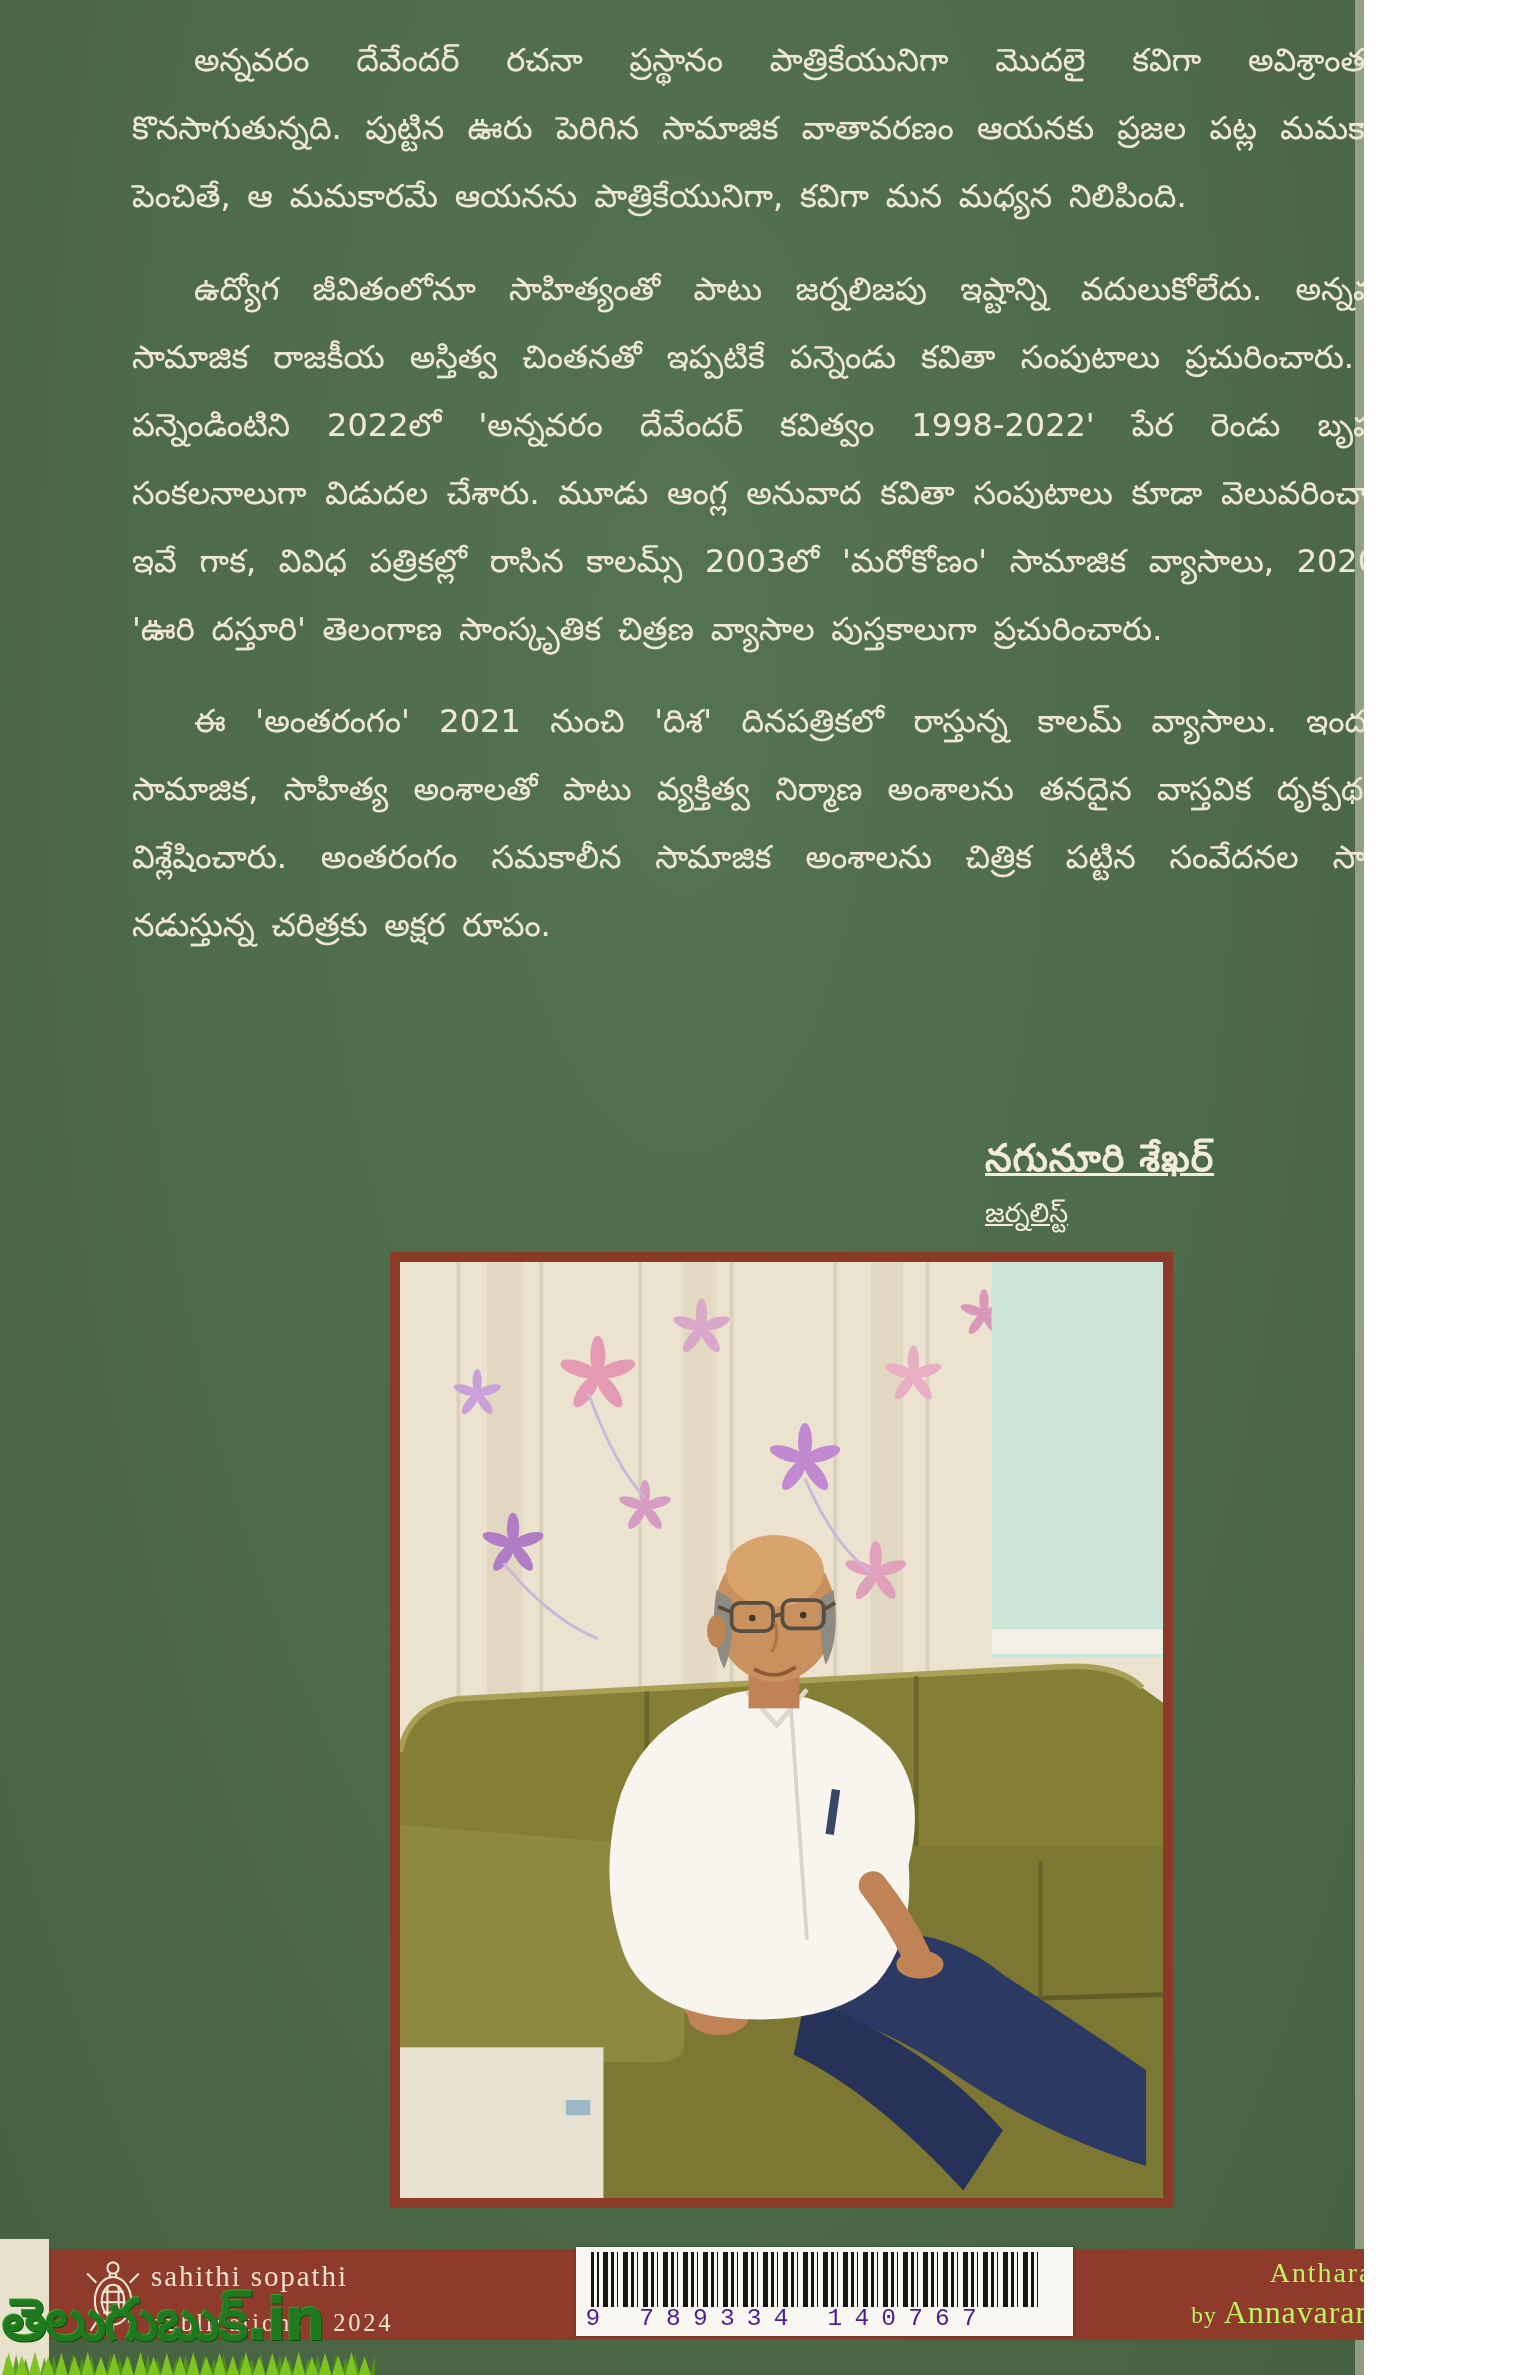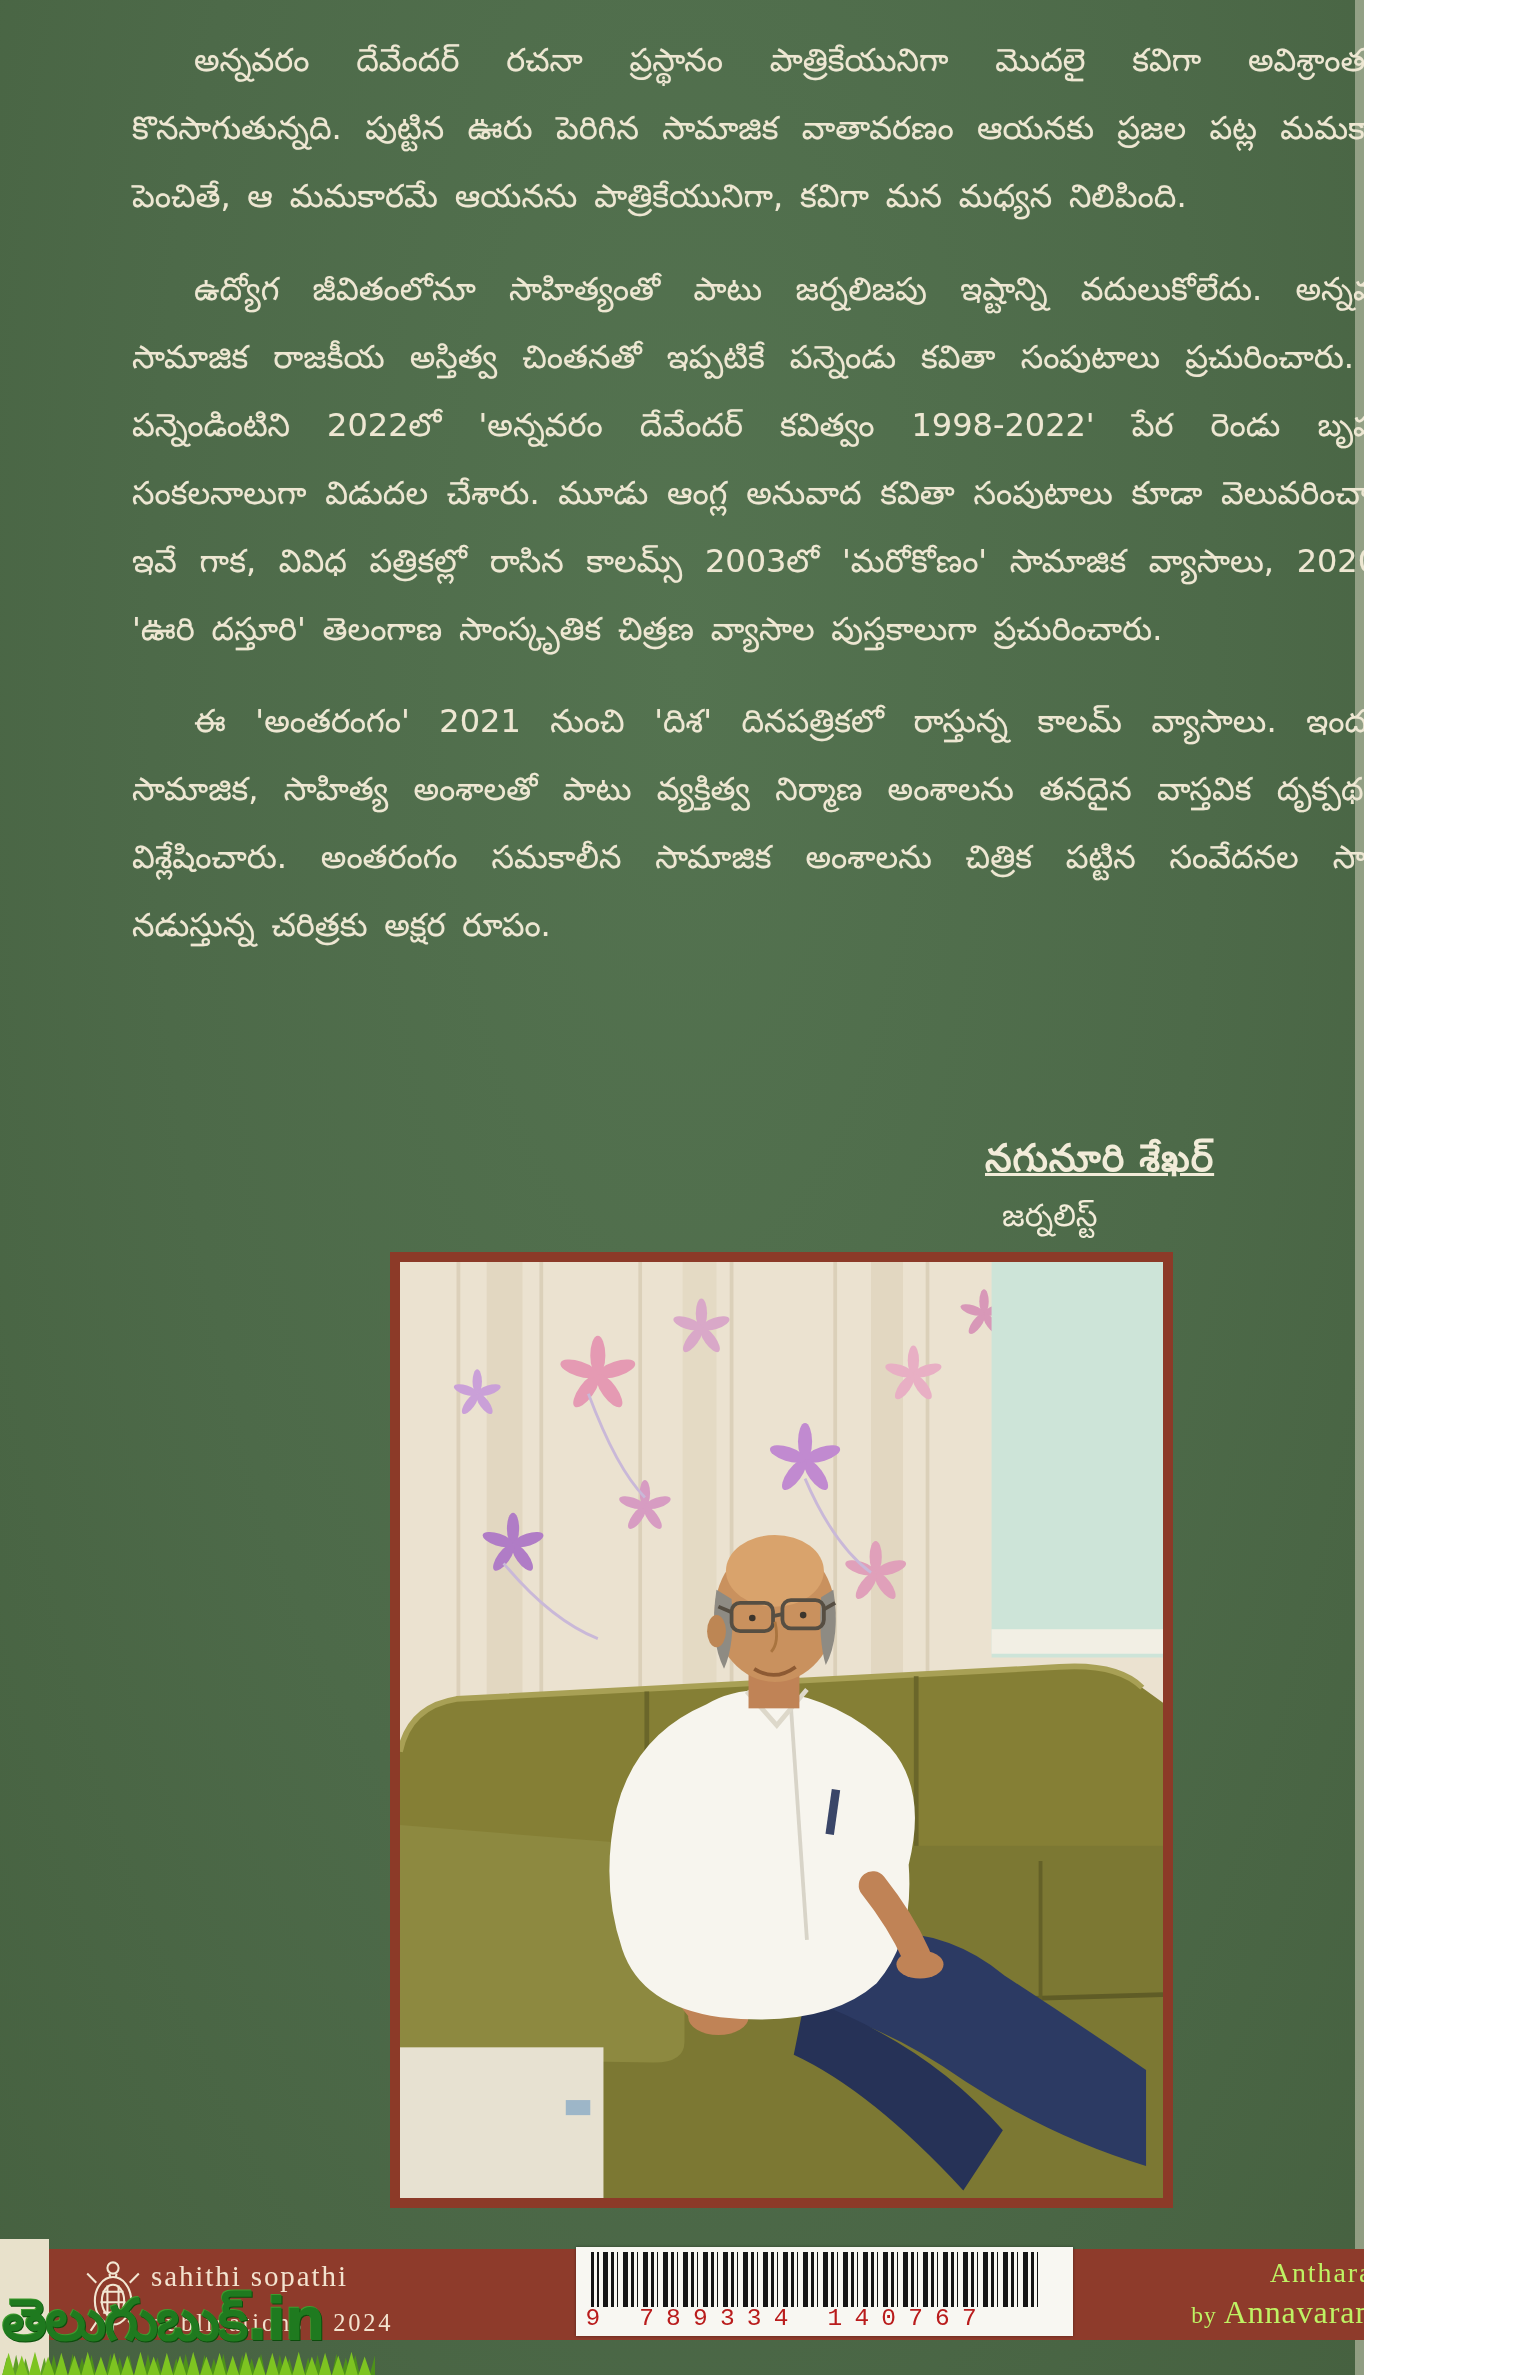--- a/index.html
+++ b/index.html
@@ -6,41 +6,41 @@
   body{width:1536px;height:2376px;font-family:"DejaVu Sans",sans-serif;}
   .page{position:relative;width:1364px;height:2376px;overflow:hidden;
         background:radial-gradient(ellipse at 50% 28%, #547350 0%, #4d6a49 55%, #466140 100%);}
   
   .synopsis{position:absolute;left:132px;top:26px;width:1279px;color:#eee7d2;
             font-size:32px;line-height:68px;text-align:justify;word-spacing:6.6px;}
   .synopsis p{margin:0 0 24.5px 0;text-indent:62px;text-shadow:0 0 0.9px rgba(255,255,250,.35);}
   
   .author-block{position:absolute;left:985px;top:1136px;color:#f2ecd9;}
   .author-name{font-size:38px;font-weight:bold;letter-spacing:0.9px;text-decoration:underline;}
-  .author-title{font-size:31px;margin-top:7.5px;margin-left:17px;}
+  .author-title{font-size:27px;margin-top:7.5px;margin-left:0;text-decoration:underline;}
   
   .photo-frame{position:absolute;left:390px;top:1252px;width:763px;height:936px;
                border:10.4px solid #8c3a28;background:#ebe2d0;box-shadow:0 0 0 1.9px #5d4a38 inset;}
   .photo-frame svg{display:block;width:100%;height:100%;}
   
   .left-scan-edge{position:absolute;left:0;top:2239px;width:49px;height:137px;background:#e8e1cb;}
   .right-scan-edge{position:absolute;right:0;top:0;width:9.4px;height:2376px;background:rgba(235,230,210,.45);}
   
   .footer-bar{position:absolute;left:49px;top:2249px;width:1487px;height:91px;background:#8e3b2b;}
   .turtle{position:absolute;left:34px;top:1.9px;width:60px;height:94px;}
   .publisher{position:absolute;left:102px;top:11.3px;width:254px;text-align:left;
              color:#f3e3cf;font-family:"Liberation Serif",serif;}
   .publisher .line1{font-size:29px;letter-spacing:1.9px;}
   .publisher .line2{font-size:24.5px;letter-spacing:2.8px;margin-top:16px;}
   .barcode-box{position:absolute;left:527px;top:-1.9px;width:497px;height:89px;background:#f8f7f2;
                box-shadow:0 0 2.8px rgba(0,0,0,.4);}
   .bars{position:absolute;left:15px;top:4.7px;width:452px;height:55px;
         background:repeating-linear-gradient(90deg,#151515 0 2.8px,#f8f7f2 2.8px 5.6px,#151515 5.6px 7.5px,
                    #f8f7f2 7.5px 12.2px,#151515 12.2px 17px,#f8f7f2 17px 20px);}
-  .barcode-num{position:absolute;left:9.4px;bottom:3.8px;width:478px;color:#b91c1c;
+  .barcode-num{position:absolute;left:9.4px;bottom:3.8px;width:478px;color:#4c1d95;
                font-family:"Liberation Mono",monospace;font-size:24.5px;letter-spacing:12.2px;white-space:nowrap;}
   .title-en{position:absolute;right:10px;top:7.5px;width:339px;text-align:center;
             color:#bef264;font-family:"Liberation Serif",serif;}
   .title-en .t1{font-size:28px;letter-spacing:1.9px;}
   .title-en .t2{font-size:32px;margin-top:5.6px;letter-spacing:0.9px;}
   .title-en .by{font-size:23.5px;}
   
   .watermark{position:absolute;left:1.9px;top:2286px;width:377px;z-index:5;}
   .wm-text{font-size:58px;font-weight:bold;color:#1f7a1f;
            text-shadow:0.9px 0.9px 0 #0c4d0c, -0.9px -0.9px 0 #3f9c2f;letter-spacing:-1.9px;}

